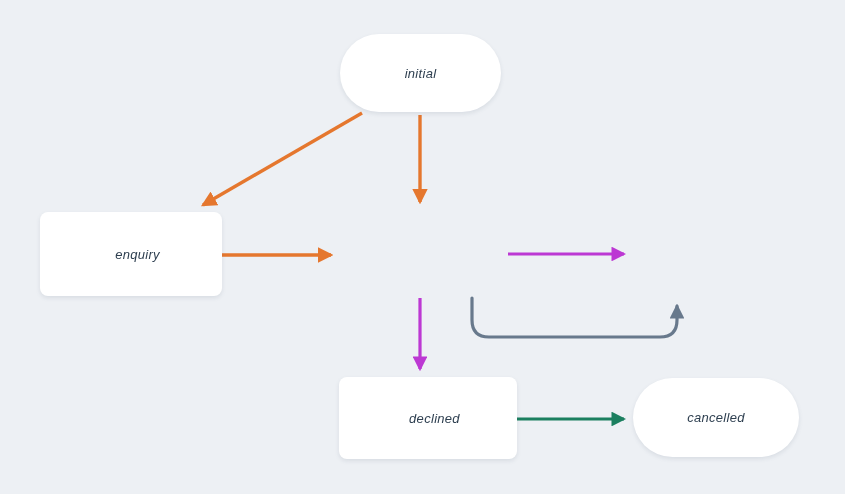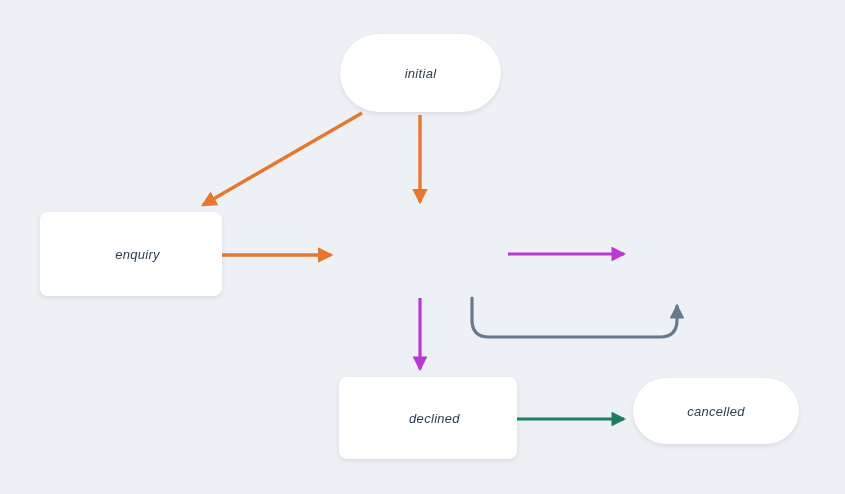--- a/index.html
+++ b/index.html
@@ -82,17 +82,17 @@
   <div class="node rect" style="left:40px; top:212px; width:169px; height:84px;">
     <span class="node-label">enquiry</span>
   </div>
 
 
 
   <div class="node rect" style="left:339px; top:377px; width:165px; height:82px;">
     <span class="node-label">declined</span>
   </div>
 
-  <div class="node stadium" style="left:633px; top:378px; width:166px; height:66px;">
+  <div class="node stadium" style="left:633px; top:378px; width:166px; height:79px;">
     <span class="node-label">cancelled</span>
   </div>
 
 </div>
 
 </body></html>

